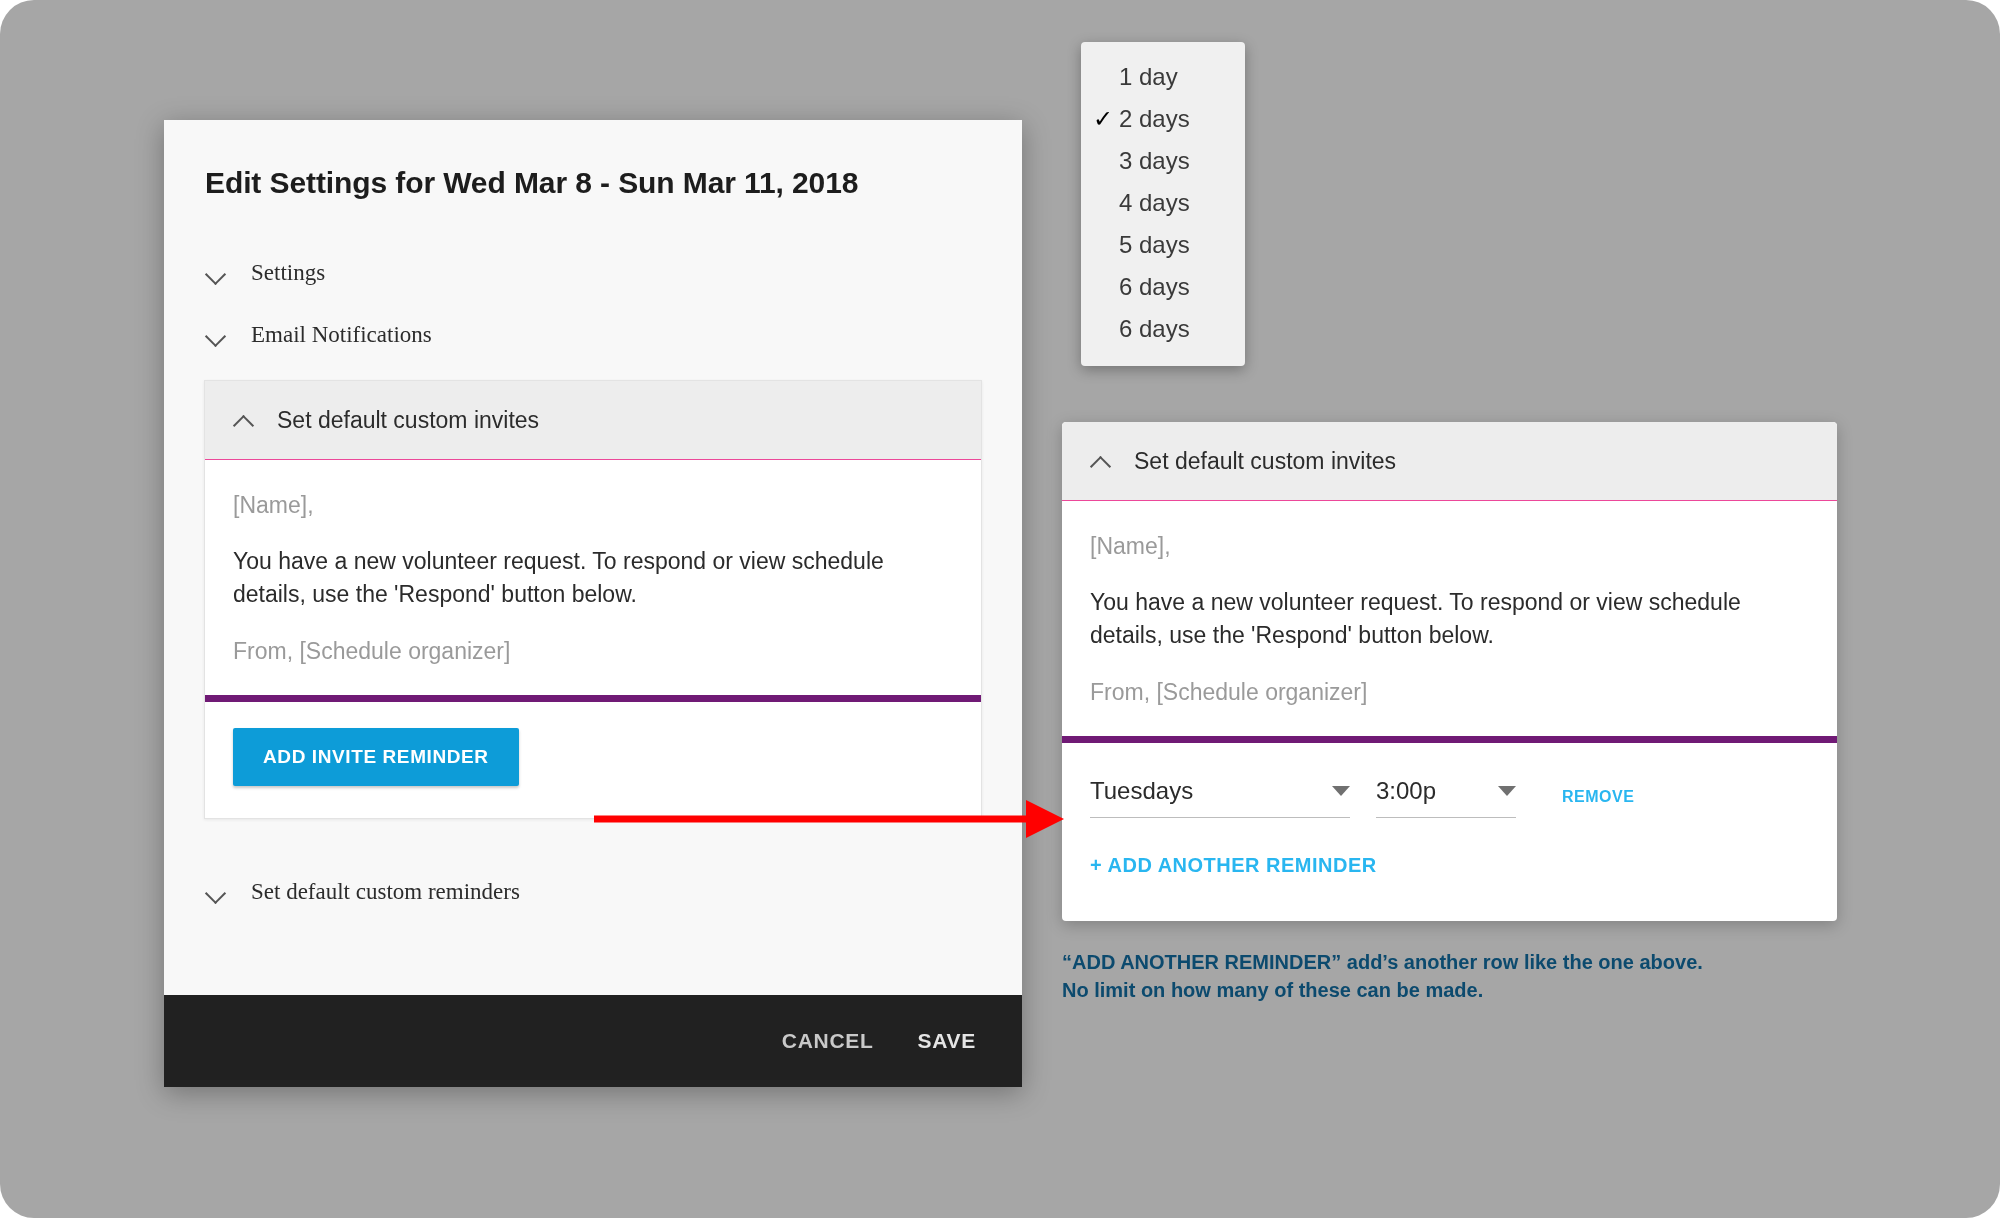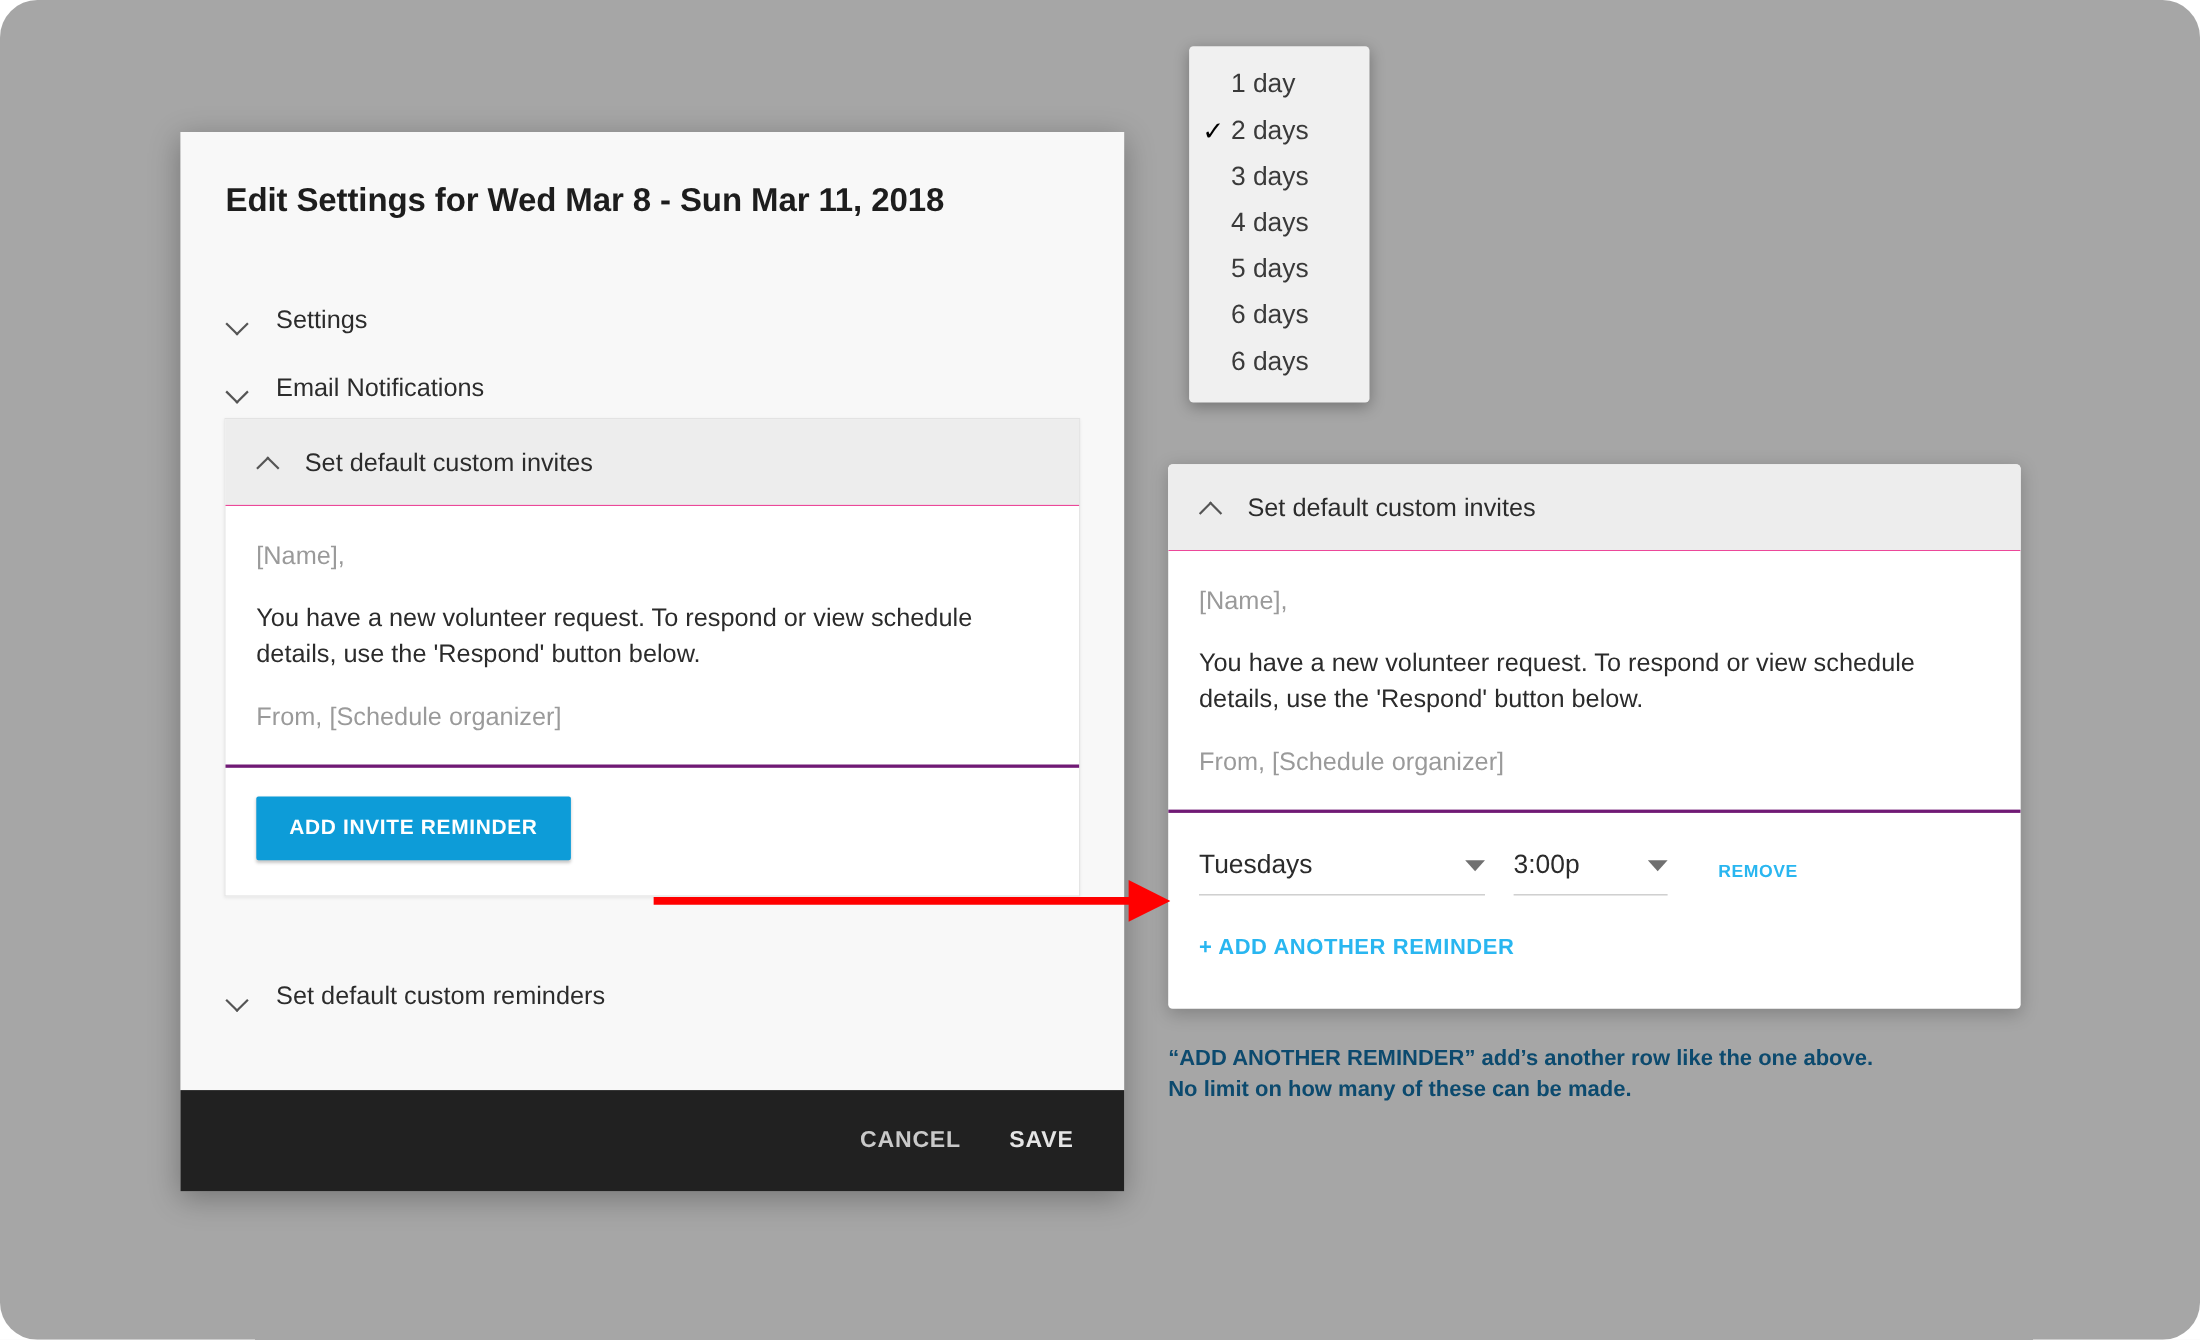--- a/index.html
+++ b/index.html
@@ -37,24 +37,25 @@
     font-size: 30px;
     font-weight: bold;
     color: #1d1d1d;
     padding: 46px 0 0 41px;
     letter-spacing: -0.1px;
   }
 
   
   .acc-row {
     display: flex;
-    align-items: flex-end;
+    align-items: center;
     padding: 0 0 0 41px;
     height: 62px;
     cursor: pointer;
+    font-family: Liberation Serif, serif;
   }
   .acc-row.gap-top { margin-top: 42px; }
   .acc-label {
     font-size: 23px;
     color: #2c2c2c;
     margin-left: 24px;
   }
 
   
   .chev {
@@ -92,21 +93,21 @@
     background: #ededed;
     height: 78px;
     padding-left: 28px;
     border-bottom: 1px solid #ec4899;
     cursor: pointer;
   }
   .panel-header .acc-label { margin-left: 22px; }
 
   .panel-body {
     padding: 30px 28px 28px 28px;
-    border-bottom: 3px solid #701a75;
+    border-bottom: 7px solid #701a75;
   }
   .msg-muted {
     font-size: 23px;
     color: #9a9a9a;
     line-height: 1.35;
   }
   .msg-body {
     font-size: 23px;
     color: #2b2b2b;
     line-height: 1.42;

